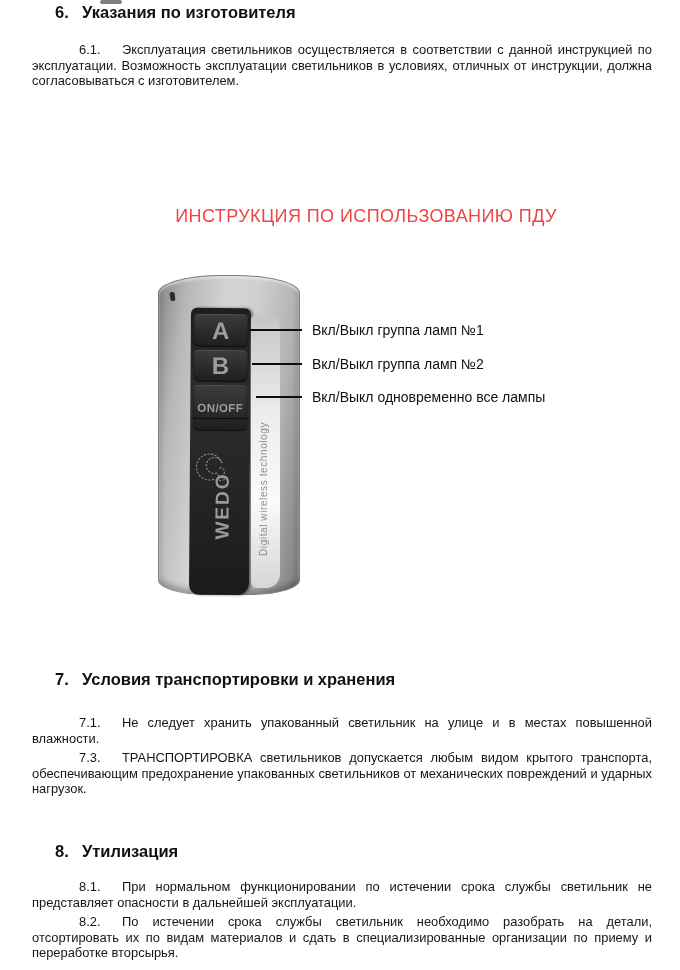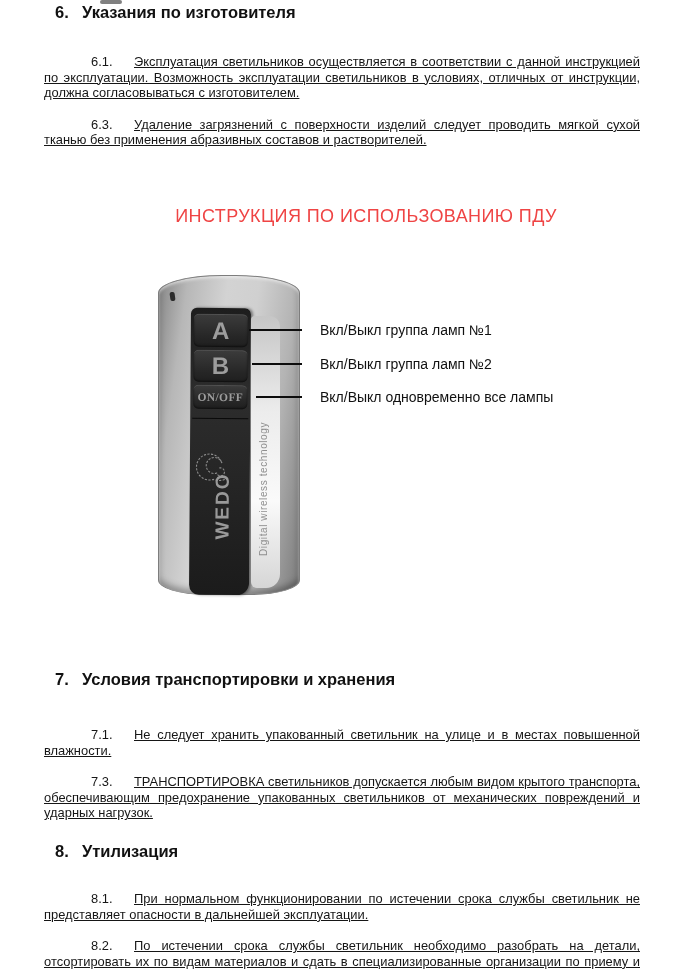--- a/index.html
+++ b/index.html
@@ -20,21 +20,21 @@
     white-space:nowrap;
   }
   .sec-num { display:inline-block; width:27px; }
 
   .body-block {
     position:absolute; left:28px; width:628px;
     font-size:12.9px; line-height:15.6px;
     text-align:justify;
     color:#161616;
   }
-  .para { margin:16px; text-indent:47px;text-decoration:underline; }
+  .para { margin:4px; text-indent:47px; }
   .pnum { display:inline-block; width:43px; text-indent:0; }
 
   .pdu-title {
     position:absolute; top:206px; left:0; width:660px;
     text-align:center;
     font-size:18px; letter-spacing:0.4px; color:#ef4444;
     white-space:nowrap;
     padding-left:36px;
   }
 
@@ -65,21 +65,21 @@
   .btn {
     position:absolute; left:3px; width:54px;
     background:linear-gradient(180deg,#3c3c3c,#262626 70%,#1f1f1f);
     border-radius:5px;
     color:#9d9d9d;
     display:flex; align-items:center; justify-content:center;
     box-shadow:0 1px 0 rgba(255,255,255,.12) inset, 0 -1px 2px rgba(0,0,0,.6) inset;
   }
   .btn-a { top:6px;  height:33px; font-size:24px; font-weight:bold; }
   .btn-b { top:42px; height:32px; font-size:24px; font-weight:bold; }
-  .btn-onoff { top:77px; height:24px; font-size:11.5px; font-weight:bold; letter-spacing:.4px;font-family:Liberation Serif, serif; }
+  .btn-onoff { top:77px; height:46px; font-size:11.5px; font-weight:bold; letter-spacing:.4px; }
   .panel-line { position:absolute; left:2px; top:110px; width:56px; height:1px; background:#0a0a0a; }
   .brand {
     position:absolute; left:-6px; top:188px; width:78px; height:20px;
     transform:rotate(-90deg);
     color:#999999; font-weight:bold; font-size:19px; letter-spacing:2px;
     text-align:center; line-height:20px;
     white-space:nowrap;
   }
   .swirl { position:absolute; left:6px; top:138px; transform:rotate(-18deg); }
 
@@ -91,36 +91,35 @@
   .side-text {
     position:absolute; left:-102px; top:118px; width:230px; height:14px;
     transform:rotate(-90deg);
     font-size:10px; color:#8f8f8f; letter-spacing:.6px;
     white-space:nowrap; line-height:14px;
   }
 
   
   .leader { position:absolute; height:2px; background:#0d0d0d; }
   .callout {
-    position:absolute; left:320px;
+    position:absolute; left:312px;
     font-size:14px; color:#111; white-space:nowrap;
   }
 </style>
 </head>
 <body>
 
 <div class="artifact"></div>
 
 <div class="sec-heading" style="top:3px">
   <span class="sec-num">6.</span>
   <span>Указания по изготовителя</span>
 </div>
 <div class="body-block" style="top:38px">
   <p class="para"><span class="pnum">6.1.</span><span>Эксплуатация светильников осуществляется в соответствии с данной инструкцией по эксплуатации. Возможность эксплуатации светильников в условиях, отличных от инструкции, должна согласовываться с изготовителем.</span></p>
-  <p class="para"><span class="pnum">6.3.</span><span>Удаление загрязнений с поверхности изделий следует проводить мягкой сухой тканью без применения абразивных составов и растворителей.</span></p>
 </div>
 
 <div class="pdu-title">ИНСТРУКЦИЯ ПО ИСПОЛЬЗОВАНИЮ ПДУ</div>
 
 <div class="remote">
   <div class="led"></div>
   <div class="panel">
     <div class="btn btn-a">
         <span>A</span>
       </div>

